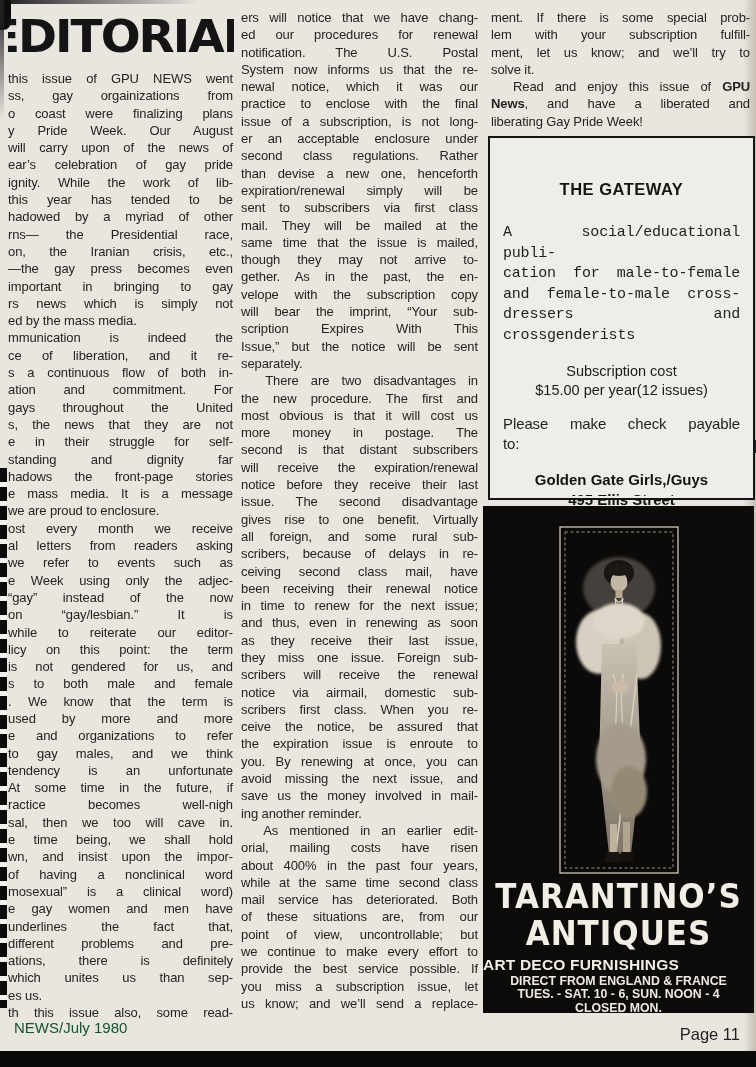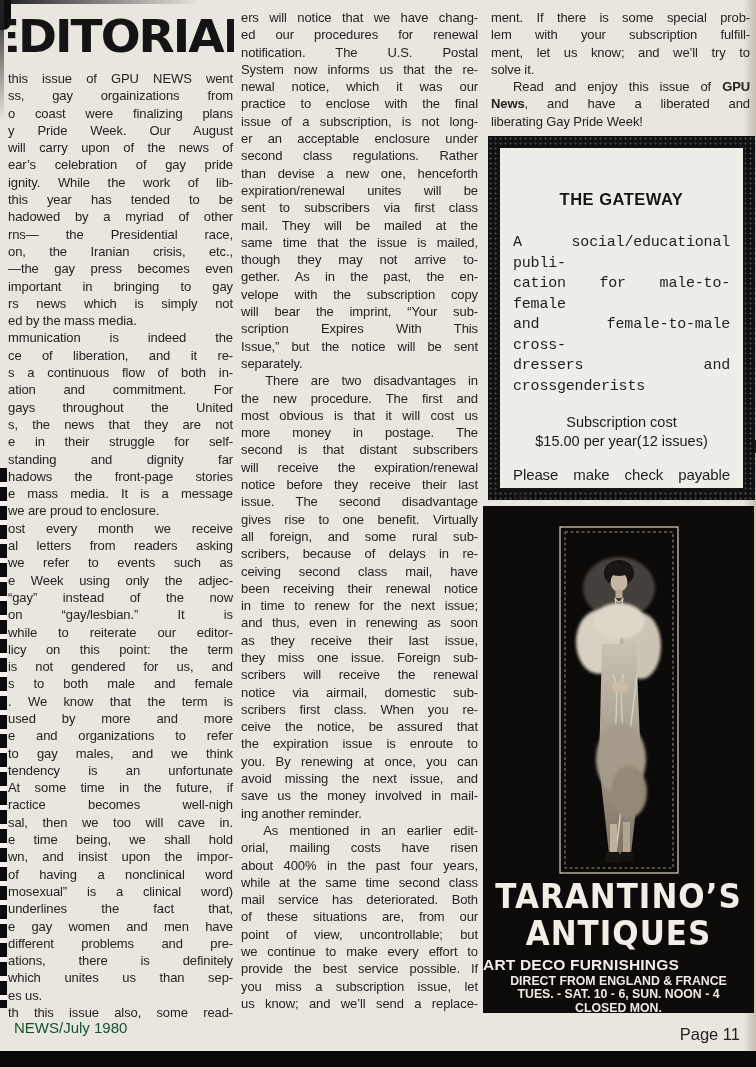--- a/index.html
+++ b/index.html
@@ -26,21 +26,21 @@
   
   .textcol{position:absolute;font-size:13px;color:#24231f;}
   .line{line-height:17.3px;text-align:justify;text-align-last:justify;white-space:pre-wrap;letter-spacing:-.1px;}
   .line.ragged{text-align-last:left;}
   .line b{font-weight:700;}
   #col-left{left:8px;top:70px;width:225px;}
   #col-mid{left:241px;top:9px;width:237px;}
   #col-right{left:491px;top:9px;width:259px;}
   
   .gateway{position:absolute;left:488px;top:136px;width:267px;height:364px;box-sizing:border-box;
-    background:#101010;padding:10px;
+    background:#101010;padding:0;
     background-image:radial-gradient(#3a3a3a 1px,transparent 1.4px);background-size:5px 5px;}
   .gateway-inner{box-sizing:border-box;width:100%;height:100%;background:#efede8;
     border:2px solid #141414;outline:2px solid #efede8;outline-offset:-4px;padding:10px 13px;}
   .gateway-title{text-align:center;font-weight:700;font-size:16.5px;margin-top:32px;letter-spacing:.5px;color:#161614;}
   .gateway-desc{margin-top:24px;font-size:15px;}
   .gateway-desc .line{line-height:20.5px;letter-spacing:-.2px;}
   .gateway-sub{margin-top:16px;text-align:center;font-size:14.5px;line-height:19px;color:#1c1b18;}
   .gateway-pay{margin-top:14px;font-size:15px;}
   .gateway-pay .line{line-height:20px;}
   .gateway-addr{margin-top:16px;text-align:center;font-weight:700;font-size:15px;line-height:19.5px;color:#121210;}
@@ -114,40 +114,40 @@
       <div class="line">e and organizations to refer</div>
       <div class="line">to gay males, and we think</div>
       <div class="line">tendency is an unfortunate</div>
       <div class="line">At some time in the future, if</div>
       <div class="line">ractice becomes well-nigh</div>
       <div class="line">sal, then we too will cave in.</div>
       <div class="line">e time being, we shall hold</div>
       <div class="line">wn, and insist upon the impor-</div>
       <div class="line">of having a nonclinical word</div>
       <div class="line">mosexual” is a clinical word)</div>
+      <div class="line">e gay women and men have</div>
       <div class="line">underlines the fact that,</div>
-      <div class="line">e gay women and men have</div>
       <div class="line">different problems and pre-</div>
       <div class="line">ations, there is definitely</div>
       <div class="line">which unites us than sep-</div>
       <div class="line ragged">es us.</div>
       <div class="line">th this issue also, some read-</div>
     </div>
   <div id="col-mid" class="textcol">
       <div class="line">ers will notice that we have chang-</div>
       <div class="line">ed our procedures for renewal</div>
       <div class="line">notification. The U.S. Postal</div>
       <div class="line">System now informs us that the re-</div>
       <div class="line">newal notice, which it was our</div>
       <div class="line">practice to enclose with the final</div>
       <div class="line">issue of a subscription, is not long-</div>
       <div class="line">er an acceptable enclosure under</div>
       <div class="line">second class regulations. Rather</div>
       <div class="line">than devise a new one, henceforth</div>
-      <div class="line">expiration/renewal unites will be</div>
+      <div class="line">expiration/renewal simply will be</div>
       <div class="line">sent to subscribers via first class</div>
       <div class="line">mail. They will be mailed at the</div>
       <div class="line">same time that the issue is mailed,</div>
       <div class="line">though they may not arrive to-</div>
       <div class="line">gether. As in the past, the en-</div>
       <div class="line">velope with the subscription copy</div>
       <div class="line">will bear the imprint, “Your sub-</div>
       <div class="line">scription Expires With This</div>
       <div class="line">Issue,” but the notice will be sent</div>
       <div class="line ragged">separately.</div>

